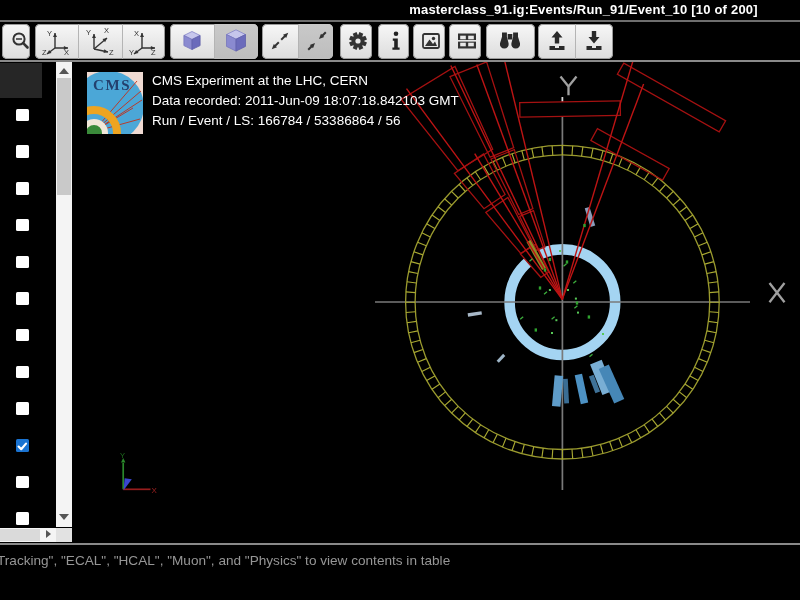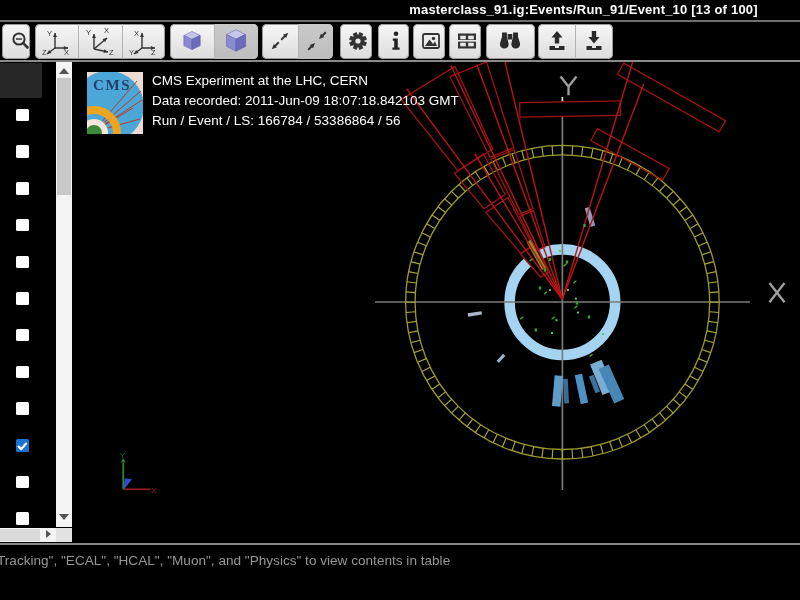--- a/index.html
+++ b/index.html
@@ -118,21 +118,21 @@
       <line x1="6" y1="60" x2="46" y2="36"></line>
 <line x1="6" y1="60" x2="53" y2="47"></line>
     </g>
 <circle cx="7" cy="61" r="23" fill="none" stroke="#eda421" stroke-width="8"></circle>
 <circle cx="7" cy="61" r="14" fill="#f2e7d8"></circle>
 <circle cx="7" cy="61" r="8" fill="#3a8a3a"></circle>
 <text x="6" y="18" font-family="Liberation Serif, serif" font-size="15" font-weight="bold" fill="#23406e" letter-spacing="1.6">CMS</text>
 </svg>
 <div id="evtinfo">CMS Experiment at the LHC, CERN<br>Data recorded: 2011-Jun-09 18:07:18.842103 GMT<br>Run / Event / LS: 166784 / 53386864 / 56</div>
 <div id="titlebar">
-    <div class="t">masterclass_91.ig:Events/Run_91/Event_10 [13 of 100]</div>
+    <div class="t">masterclass_91.ig:Events/Run_91/Event_10 [10 of 200]</div>
   </div>
 <div id="toolbar">
     <div class="tb" style="left:2px;width:27.5px;">
       <div class="cell" style="left:0;width:27.5px;"><svg width="36" height="34" viewBox="-18 -17 36 34">
           <circle cx="-1" cy="-2" r="5.6" fill="none" stroke="#333" stroke-width="2"></circle>
           <line x1="-4" y1="-2" x2="2" y2="-2" stroke="#333" stroke-width="1.6"></line>
           <line x1="3.2" y1="2.2" x2="7.5" y2="6.5" stroke="#333" stroke-width="2.6" stroke-linecap="round"></line>
         </svg></div>
     </div>
     <div class="tb" style="left:35px;width:130px;">

